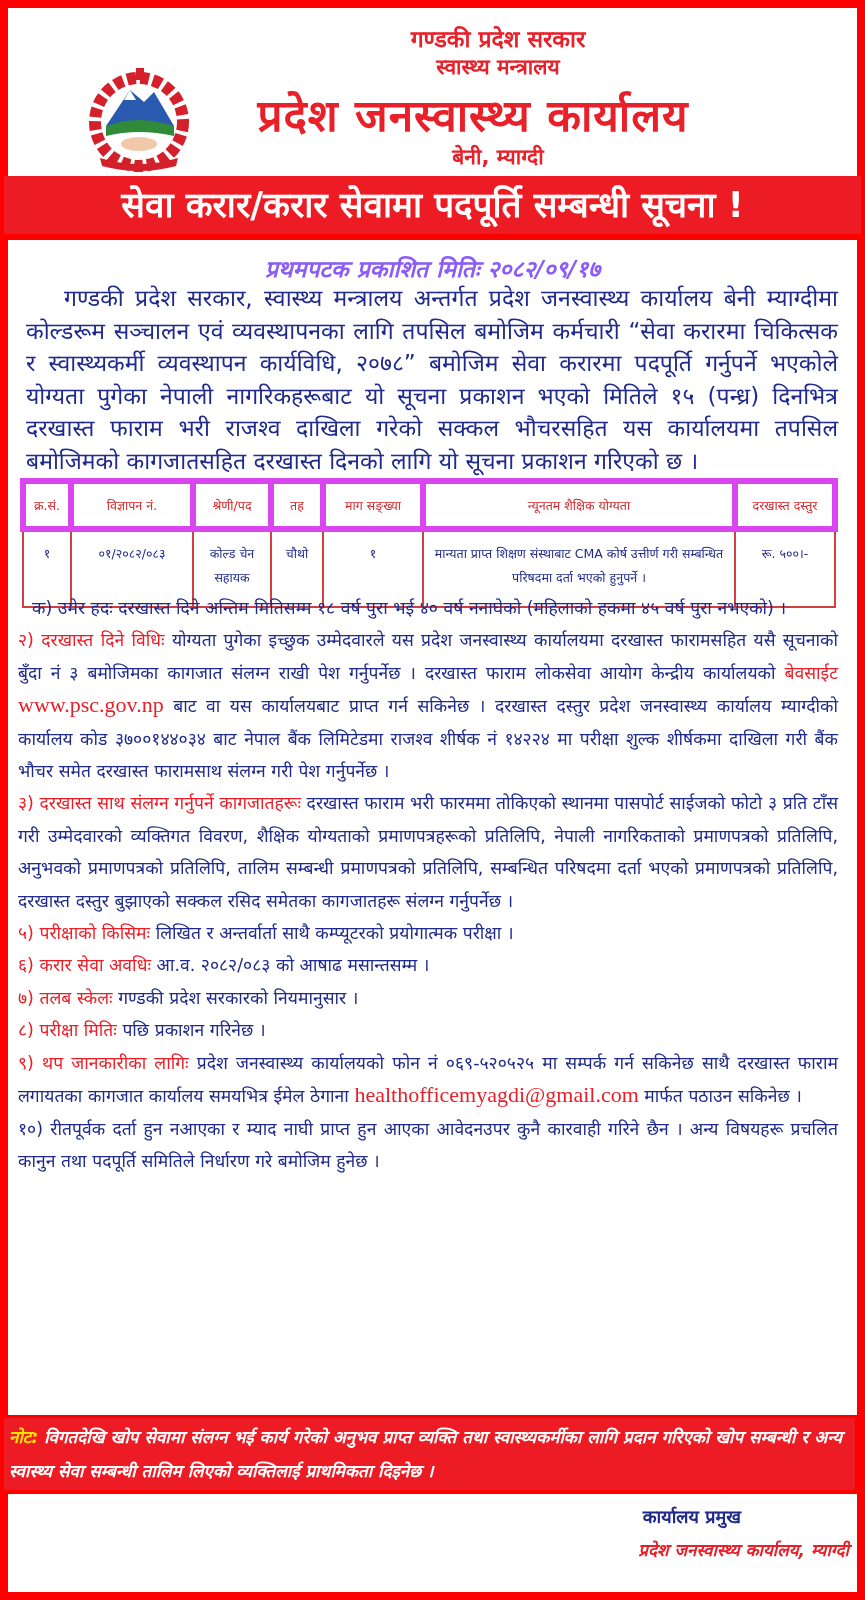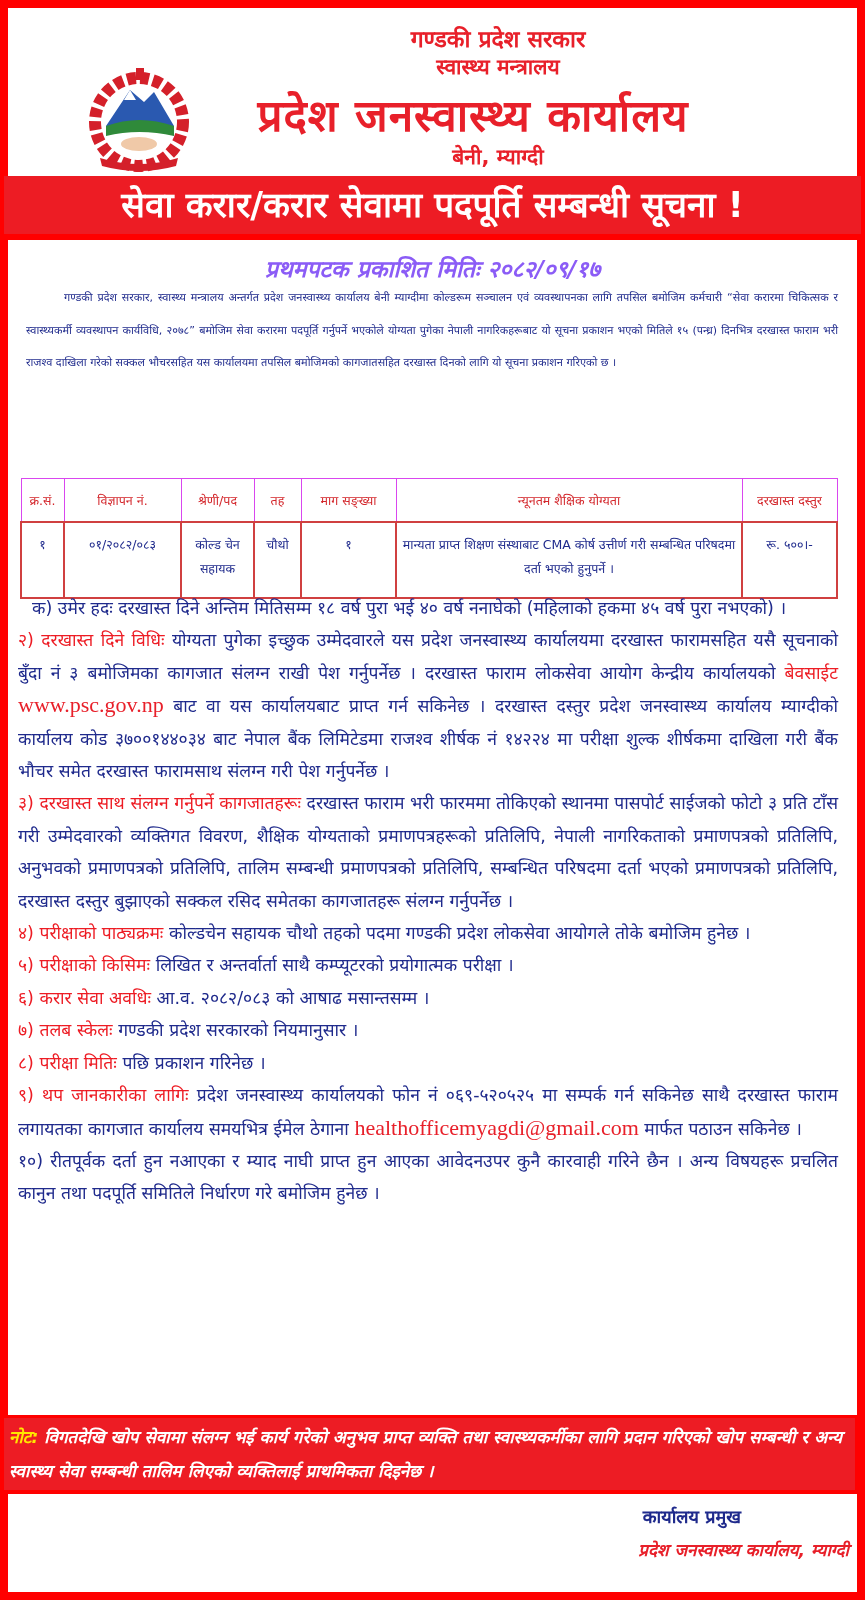--- a/index.html
+++ b/index.html
@@ -8,23 +8,23 @@
   .header { position:absolute; left:8px; top:8px; width:849px; height:168px; background:#fff; }
   .emblem { position:absolute; left:72px; top:58px; width:118px; height:108px; }
   .h-line1 { position:absolute; left:0; width:100%; text-align:center; color:#e8202a; font-weight:bold; }
   .h1 { top:14px; font-size:23px; left:140px; width:700px; }
   .h2 { top:44px; font-size:21px; left:140px; width:700px; }
   .h3 { top:76px; font-size:44px; left:185px; width:560px; letter-spacing:1px; }
   .h4 { top:134px; font-size:21px; left:140px; width:700px; }
   .title-bar { position:absolute; left:4px; top:176px; width:857px; height:58px; background:#ed1c24; color:#fff; font-weight:bold; font-size:35px; text-align:center; line-height:58px; }
   .body { position:absolute; left:8px; top:240px; width:849px; height:1175px; background:#fff; }
   .pubdate { position:absolute; top:12px; left:0; width:100%; text-align:center; color:#8b5cf6; font-weight:bold; font-style:italic; font-size:23px; }
-  .intro { position:absolute; left:18px; top:42px; width:812px; color:#1f2a8c; font-size:11px; line-height:32.5px; text-align:justify; text-indent:38px; }
+  .intro { position:absolute; left:18px; top:42px; width:812px; color:#1f2a8c; font-size:23px; line-height:32.5px; text-align:justify; text-indent:38px; }
   table.posts { position:absolute; left:12px; top:238px; width:818px; border-collapse:collapse; font-size:12.5px; color:#1f2a8c; }
-  table.posts th { color:#d3252a; font-weight:normal; border:1px solid #d946ef; height:38px; padding:2px 3px; }
+  table.posts th { color:#d3252a; font-weight:normal; border:6px solid #d946ef; height:38px; padding:2px 3px; }
   table.posts td { border:2px solid #d04040; height:60px; text-align:center; vertical-align:top; padding:10px 3px 4px; line-height:24px; }
   .sections { position:absolute; left:10px; top:352px; width:820px; font-size:17.5px; color:#1f2a8c; line-height:32.4px; }
   .sec { margin:0; text-align:justify; }
   .sec .lbl { color:#ed1c24; }
   .sub { margin:0 0 0 14px; }
   .web { color:#e8202a; font-family:"Liberation Serif", serif; font-size:22px; }
   .note { position:absolute; left:4px; top:1418px; width:851px; height:72px; background:#ed1c24; color:#fff; font-size:17px; font-weight:bold; font-style:italic; line-height:34px; padding:2px 5px; box-sizing:border-box; }
   .note .notelbl { color:#ffe600; }
   .footer { position:absolute; left:8px; top:1494px; width:849px; height:98px; background:#fff; }
   .sig1 { position:absolute; right:116px; top:10px; color:#1f2a8c; font-weight:bold; font-size:18px; }
@@ -93,24 +93,20 @@
         <span class="lbl">बेवसाईट</span>
         <span class="web">www.psc.gov.np</span>
         <span>बाट वा यस कार्यालयबाट प्राप्त गर्न सकिनेछ । दरखास्त दस्तुर प्रदेश जनस्वास्थ्य कार्यालय म्याग्दीको कार्यालय कोड ३७००१४४०३४ बाट नेपाल बैंक लिमिटेडमा राजश्व शीर्षक नं १४२२४ मा परीक्षा शुल्क शीर्षकमा दाखिला गरी बैंक भौचर समेत दरखास्त फारामसाथ संलग्न गरी पेश गर्नुपर्नेछ ।</span>
       </p>
 
       <p class="sec">
         <span class="lbl">३) दरखास्त साथ संलग्न गर्नुपर्ने कागजातहरूः</span>
         <span>दरखास्त फाराम भरी फारममा तोकिएको स्थानमा पासपोर्ट साईजको फोटो ३ प्रति टाँस गरी उम्मेदवारको व्यक्तिगत विवरण, शैक्षिक योग्यताको प्रमाणपत्रहरूको प्रतिलिपि, नेपाली नागरिकताको प्रमाणपत्रको प्रतिलिपि, अनुभवको प्रमाणपत्रको प्रतिलिपि, तालिम सम्बन्धी प्रमाणपत्रको प्रतिलिपि, सम्बन्धित परिषदमा दर्ता भएको प्रमाणपत्रको प्रतिलिपि, दरखास्त दस्तुर बुझाएको सक्कल रसिद समेतका कागजातहरू संलग्न गर्नुपर्नेछ ।</span>
       </p>
 
-      <p class="sec">
-        <span class="lbl">४) परीक्षाको पाठ्यक्रमः</span>
-        <span>कोल्डचेन सहायक चौथो तहको पदमा गण्डकी प्रदेश लोकसेवा आयोगले तोके बमोजिम हुनेछ ।</span>
-      </p>
 
       <p class="sec">
         <span class="lbl">५) परीक्षाको किसिमः</span>
         <span>लिखित र अन्तर्वार्ता साथै कम्प्यूटरको प्रयोगात्मक परीक्षा ।</span>
       </p>
 
       <p class="sec">
         <span class="lbl">६) करार सेवा अवधिः</span>
         <span>आ.व. २०८२/०८३ को आषाढ मसान्तसम्म ।</span>
       </p>

